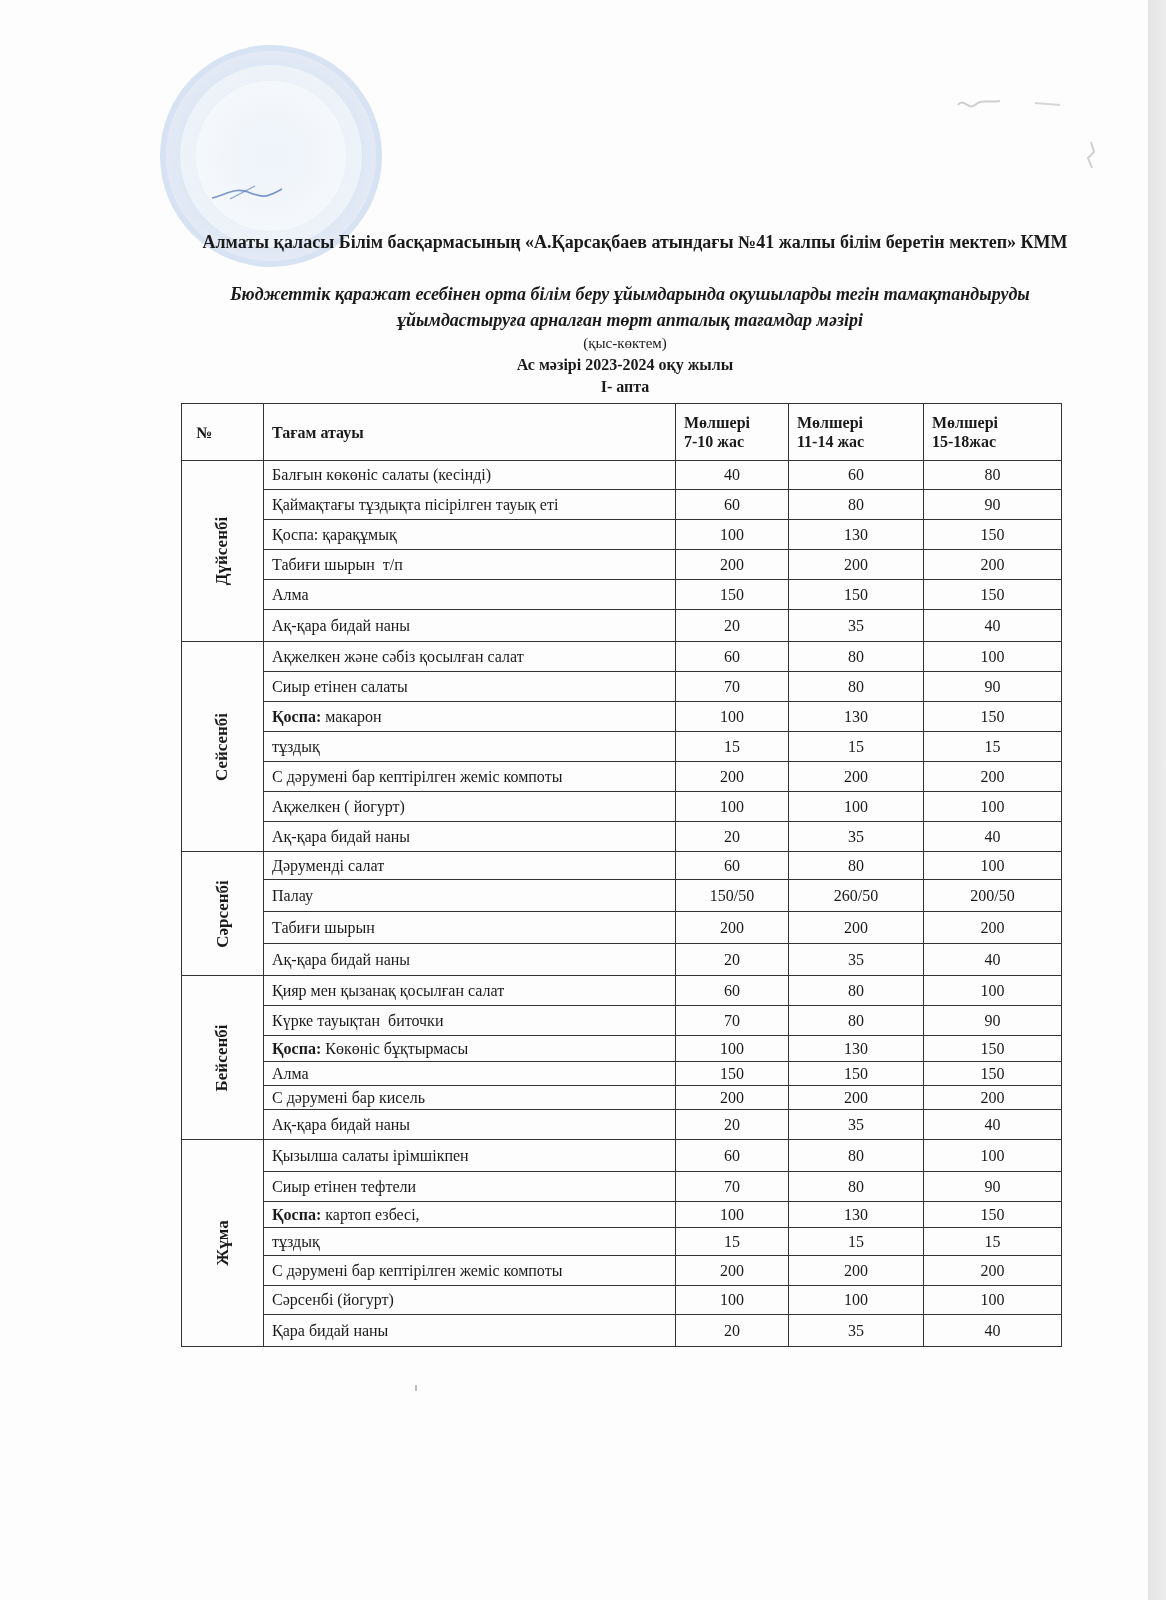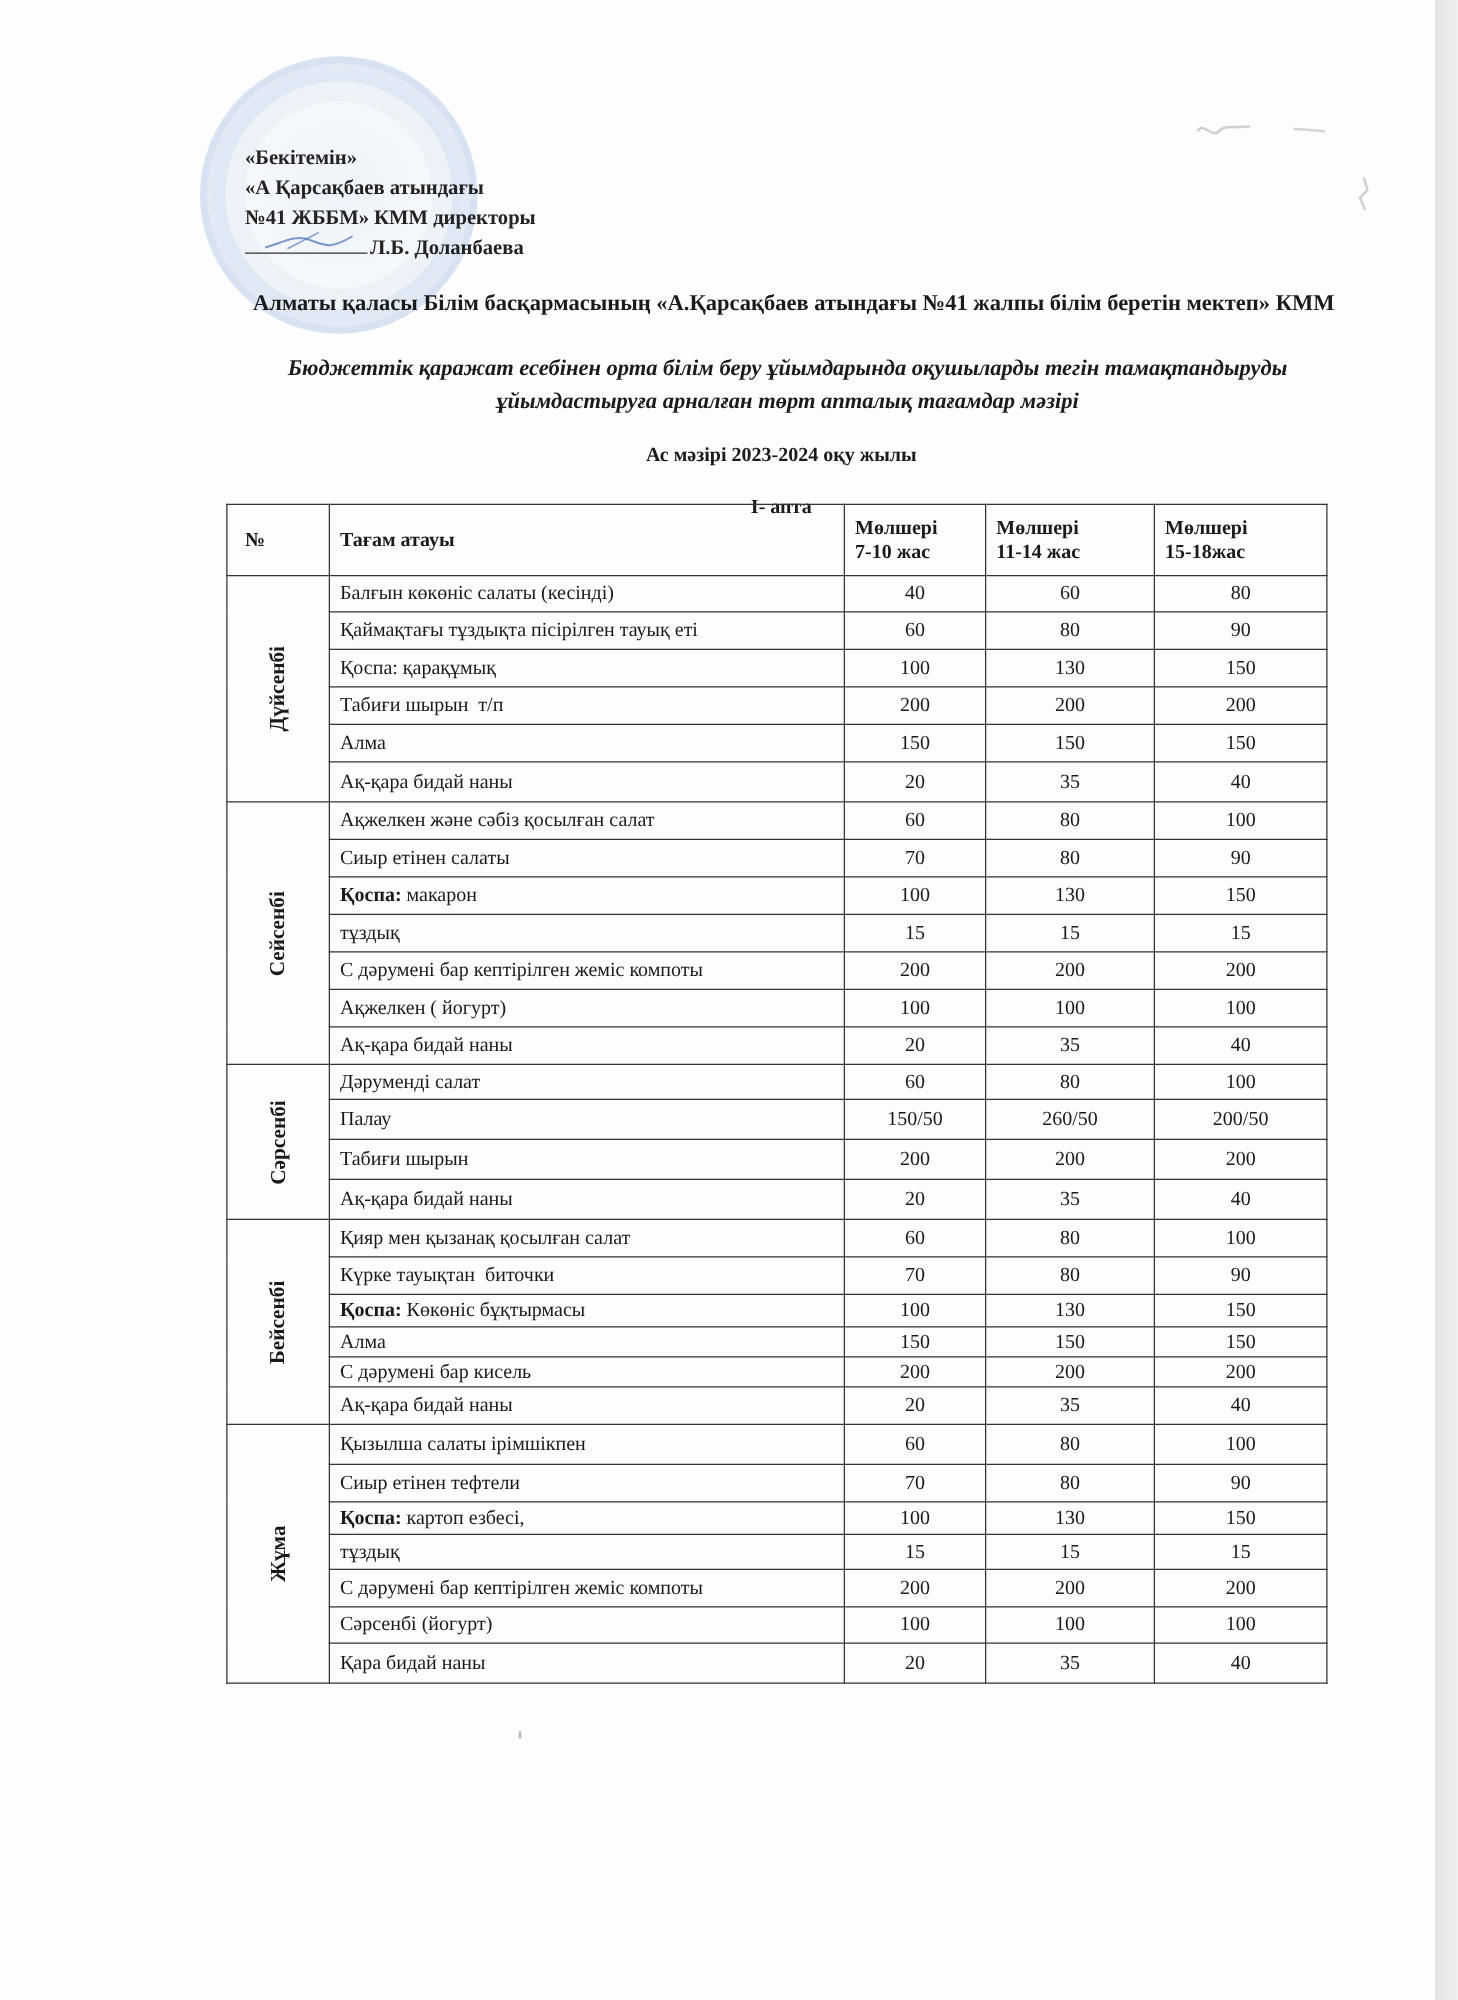--- a/index.html
+++ b/index.html
@@ -46,21 +46,21 @@
   }
   .season {
     position: absolute; left: 190px; width: 870px; top: 333px;
     text-align: center; font-size: 15px; line-height: 20px;
   }
   .yearline {
     position: absolute; left: 190px; width: 870px; top: 355px;
     text-align: center; font-weight: bold; font-size: 16px; line-height: 20px;
   }
   .weekline {
-    position: absolute; left: 190px; width: 870px; top: 396px;
+    position: absolute; left: 190px; width: 870px; top: 377px;
     text-align: center; font-weight: bold; font-size: 16px; line-height: 20px;
   }
   table.menu {
     position: absolute; left: 181px; top: 403px; width: 880px;
     border-collapse: collapse; table-layout: fixed;
     font-size: 16px;
   }
   table.menu col.c-no { width: 82px; }
   table.menu col.c-name { width: 412px; }
   table.menu col.c-a { width: 113px; }
@@ -90,37 +90,32 @@
 
 <div class="page">
 
   <div class="stamp"></div>
 
   <svg class="signature" viewBox="0 0 75 20">
     <path d="M2 15 C 15 12, 25 4, 38 9 S 55 16, 72 6" stroke="#5a7fc0" stroke-width="1.6" fill="none" opacity="0.8"></path>
     <path d="M20 16 L 45 3" stroke="#5a7fc0" stroke-width="1.2" fill="none" opacity="0.7"></path>
   </svg>
 
-  <div class="approve">
-    <div class="line">«Бекітемін»</div>
-    <div class="line">«А Қарсақбаев атындағы</div>
-    <div class="line">№41 ЖББМ» КММ директоры</div>
-    <div class="line"><span class="sig-line"></span><span>Л.Б. Доланбаева</span></div>
-  </div>
 
   <svg style="position:absolute;left:955px;top:95px;width:110px;height:20px" viewBox="0 0 110 20">
     <path d="M3 10 C 8 2, 14 16, 20 10 S 35 8, 45 6" stroke="#cfcfcf" stroke-width="2" fill="none"></path>
     <path d="M80 8 L 105 10" stroke="#d6d6d6" stroke-width="2" fill="none"></path>
   </svg>
   <svg style="position:absolute;left:1085px;top:140px;width:12px;height:30px" viewBox="0 0 12 30">
     <path d="M6 2 L 9 12 L 3 18 L 7 28" stroke="#d0d0d0" stroke-width="2" fill="none"></path>
   </svg>
 
   <div class="title">Алматы қаласы  Білім басқармасының «А.Қарсақбаев атындағы  №41 жалпы білім беретін мектеп» КММ</div>
   <div class="subtitle">Бюджеттік қаражат есебінен орта білім беру ұйымдарында оқушыларды тегін тамақтандыруды ұйымдастыруға арналған төрт апталық тағамдар мәзірі</div>
+  <div class="season">(қыс-көктем)</div>
   <div class="yearline">Ас мәзірі 2023-2024 оқу жылы</div>
   <div class="weekline">І- апта</div>
 
   <table class="menu">
     <colgroup>
       <col class="c-no">
         <col class="c-name">
         <col class="c-a">
         <col class="c-b">
         <col class="c-c">

